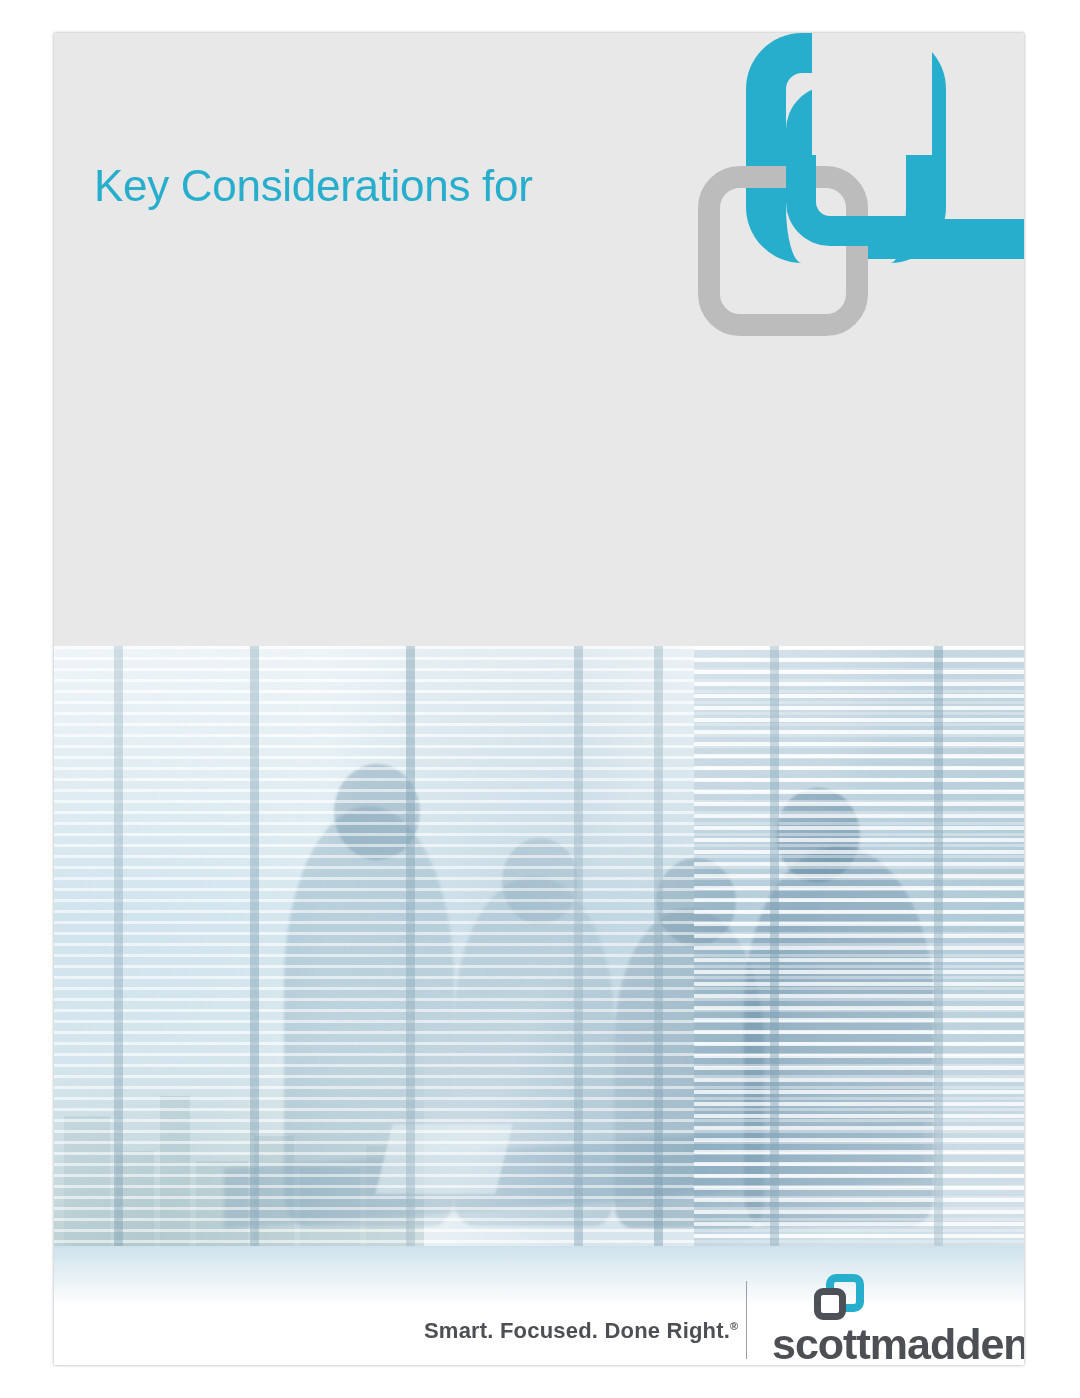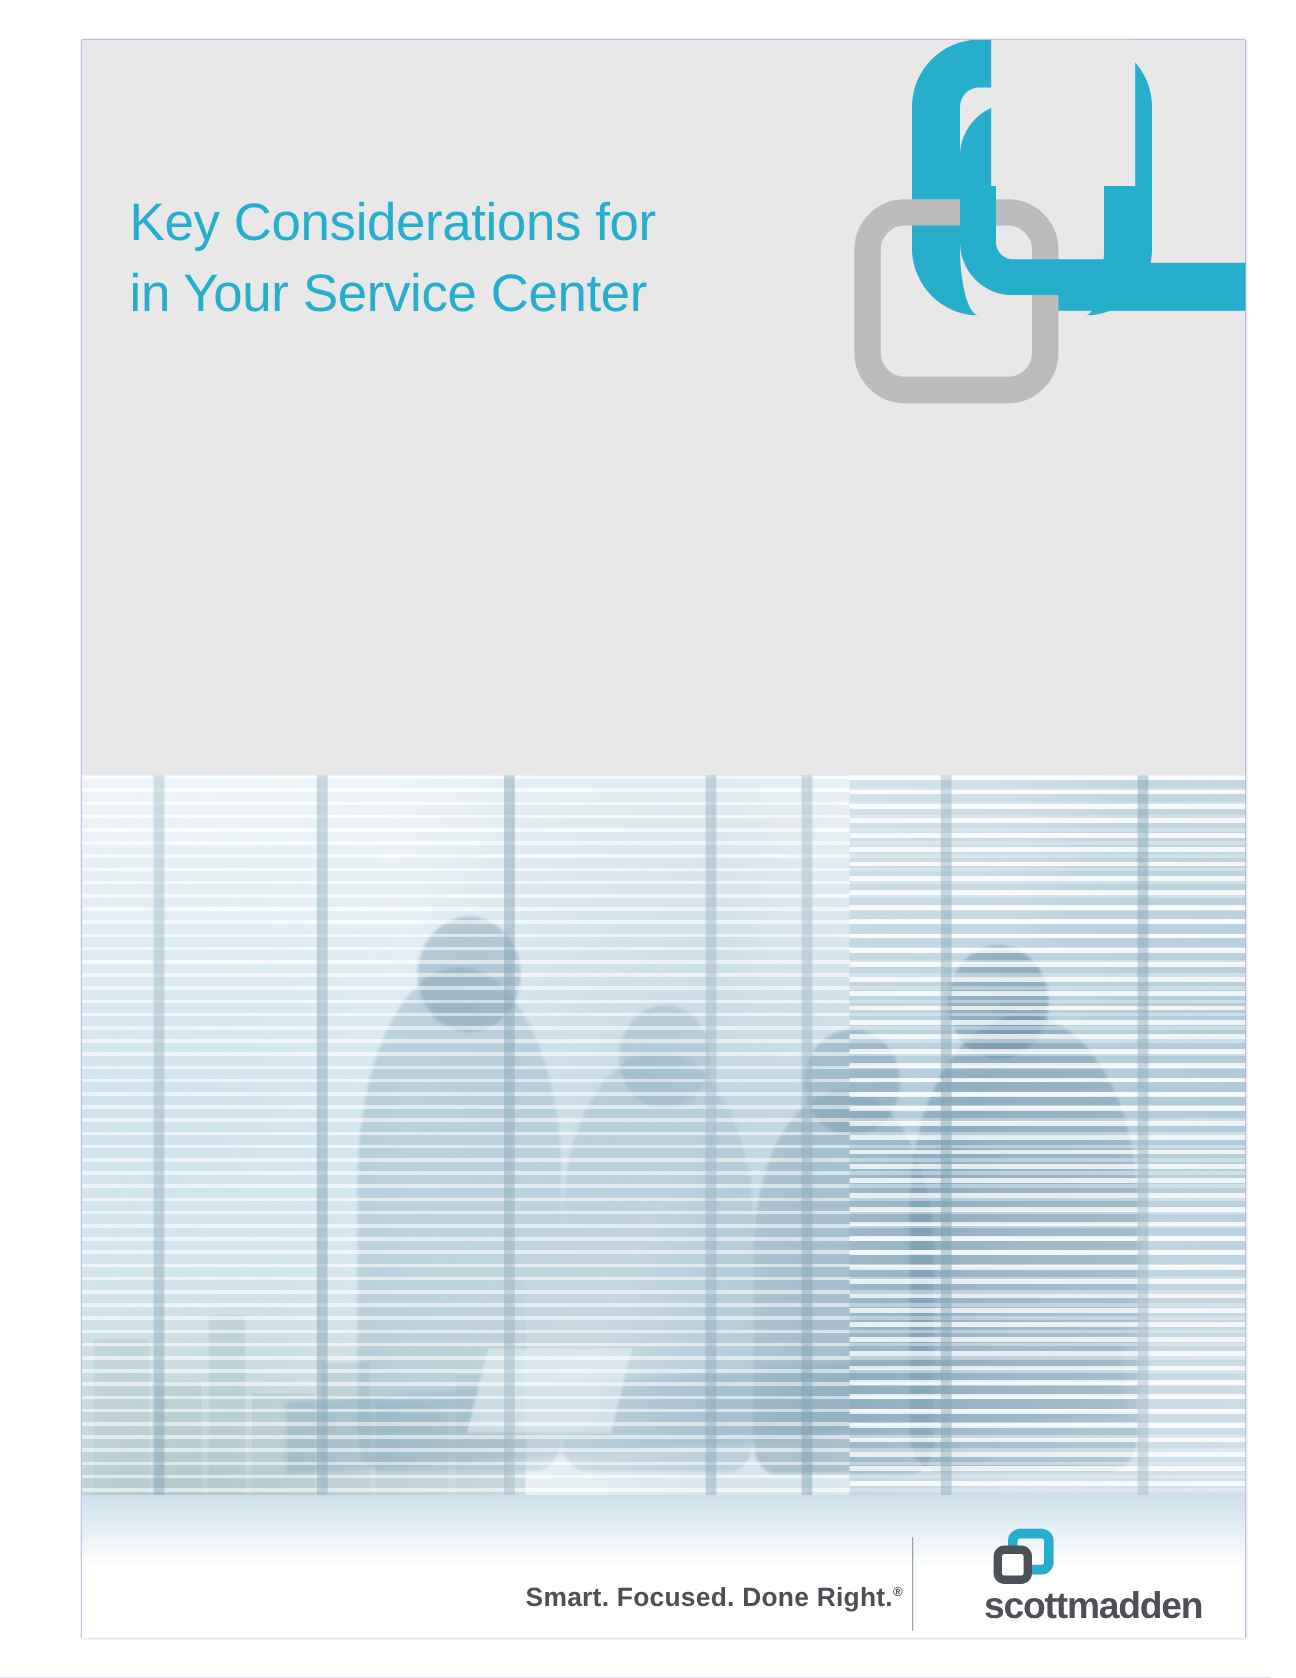--- a/index.html
+++ b/index.html
@@ -10,25 +10,25 @@
   body {
     width: 1080px;
     height: 1398px;
     font-family: "Liberation Sans", sans-serif;
     overflow: hidden;
   }
 
   
   .page {
     position: absolute;
-    left: 68px;
+    left: 54px;
     top: 33px;
     width: 970px;
     height: 1332px;
-    background: #8b5cf6;
+    background: #e5e5e5;
     box-shadow: 0 0 3px rgba(0,0,0,0.35);
     overflow: hidden;
   }
 
   
   .top-band {
     position: absolute;
     left: 0;
     top: 0;
     width: 970px;
@@ -253,21 +253,21 @@
     position: absolute; left: 0px; top: 14px; width: 32px; height: 32px;
     border: 7px solid #4b5156; border-radius: 9px; box-sizing: border-box;
     background: #ffffff;
   }
   .brand-name {
     position: absolute;
     left: 0px;
     top: 46px;
     width: 250px;
     text-align: center;
-    font-size: 31px;
+    font-size: 43px;
     font-weight: bold;
     color: #4c4f54;
     letter-spacing: -1px;
   }
 </style>
 </head>
 <body>
 
 <div class="page">
 
@@ -276,21 +276,20 @@
     <div class="mark">
       <div class="mark-teal-outer"></div>
       <div class="mark-teal-bar"></div>
       <div class="mark-grey-square"></div>
       <div class="mark-teal-square"></div>
       <div class="mark-cover"></div>
     </div>
 
     <div class="title">
       <span class="title-line">Key Considerations for</span>
-      <span class="title-line">in Your Service Center</span>
     </div>
   </div>
 
   <div class="photo">
     <div class="sky"></div>
 
     <div class="city">
       <div class="bldg" style="left:10px;  top:220px; width:46px; height:130px;"></div>
       <div class="bldg" style="left:62px;  top:255px; width:38px; height:95px;"></div>
       <div class="bldg" style="left:106px; top:200px; width:30px; height:150px;"></div>

